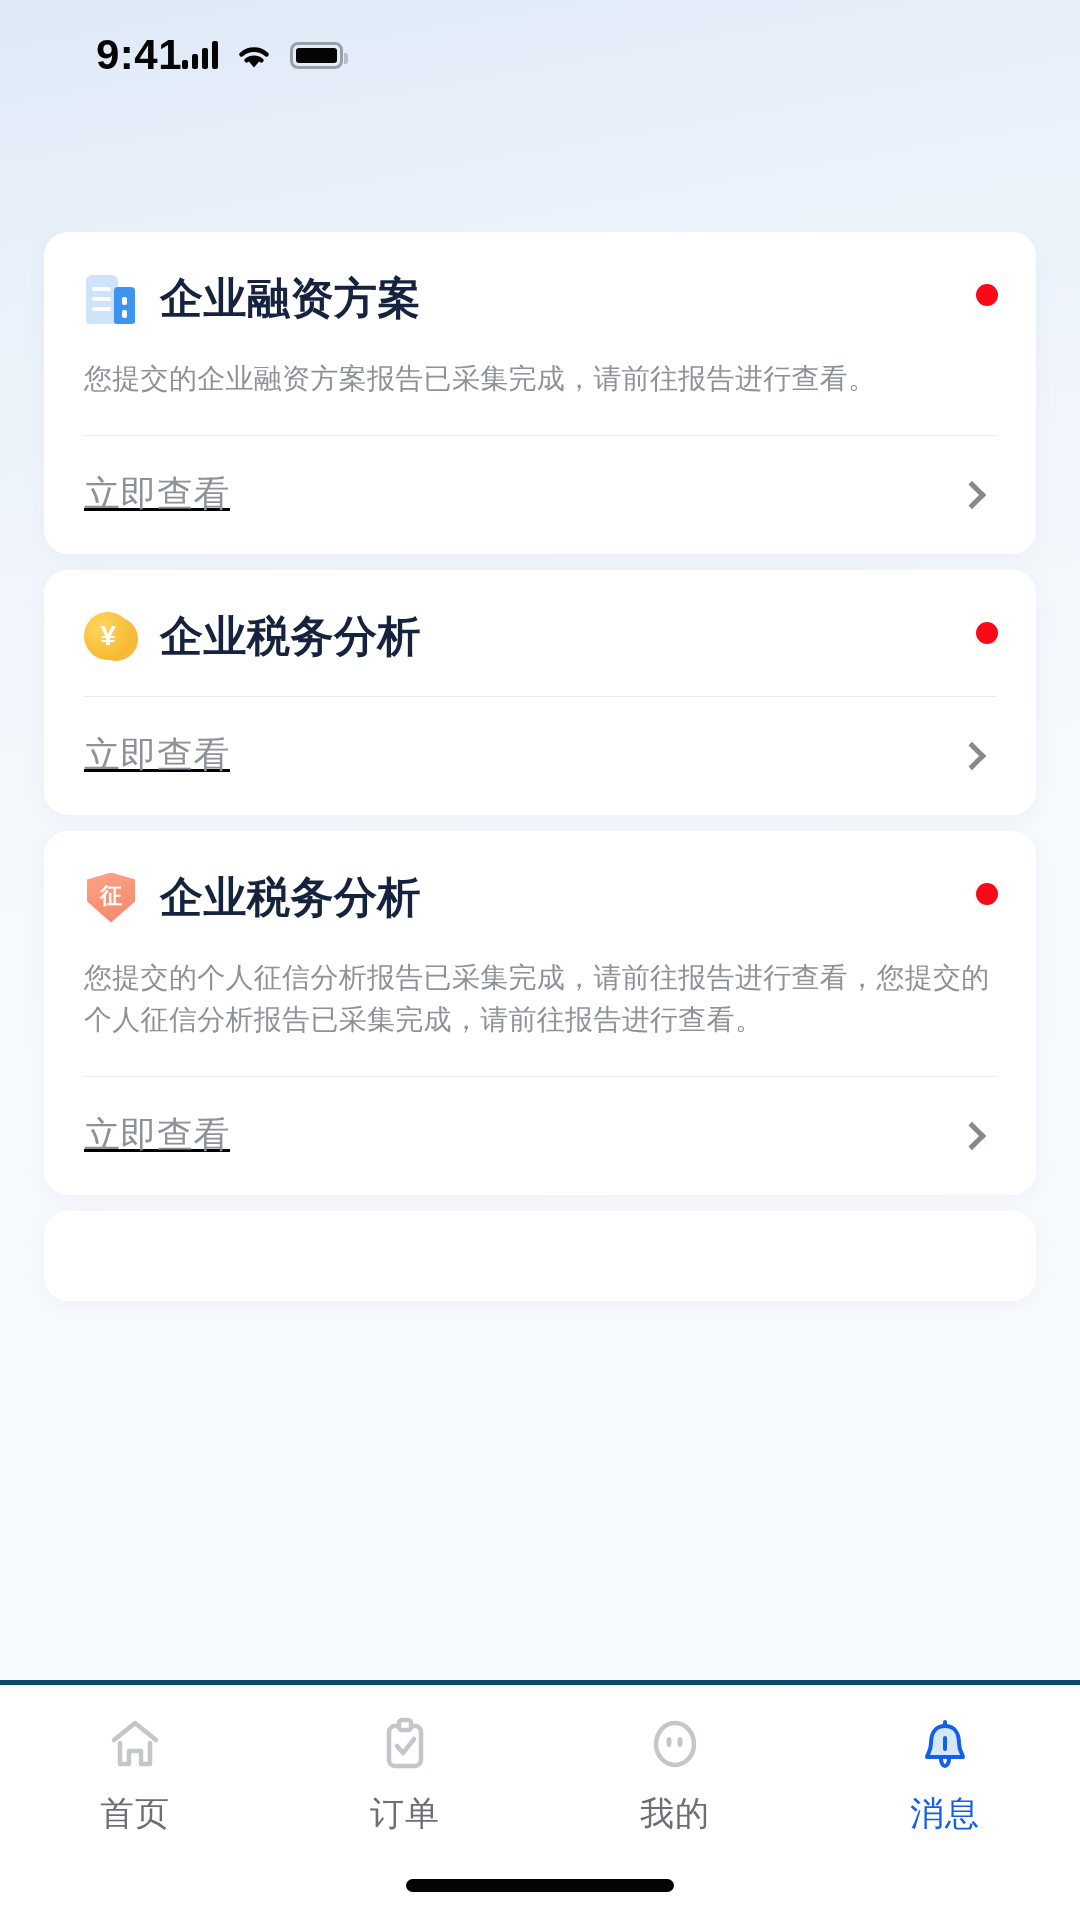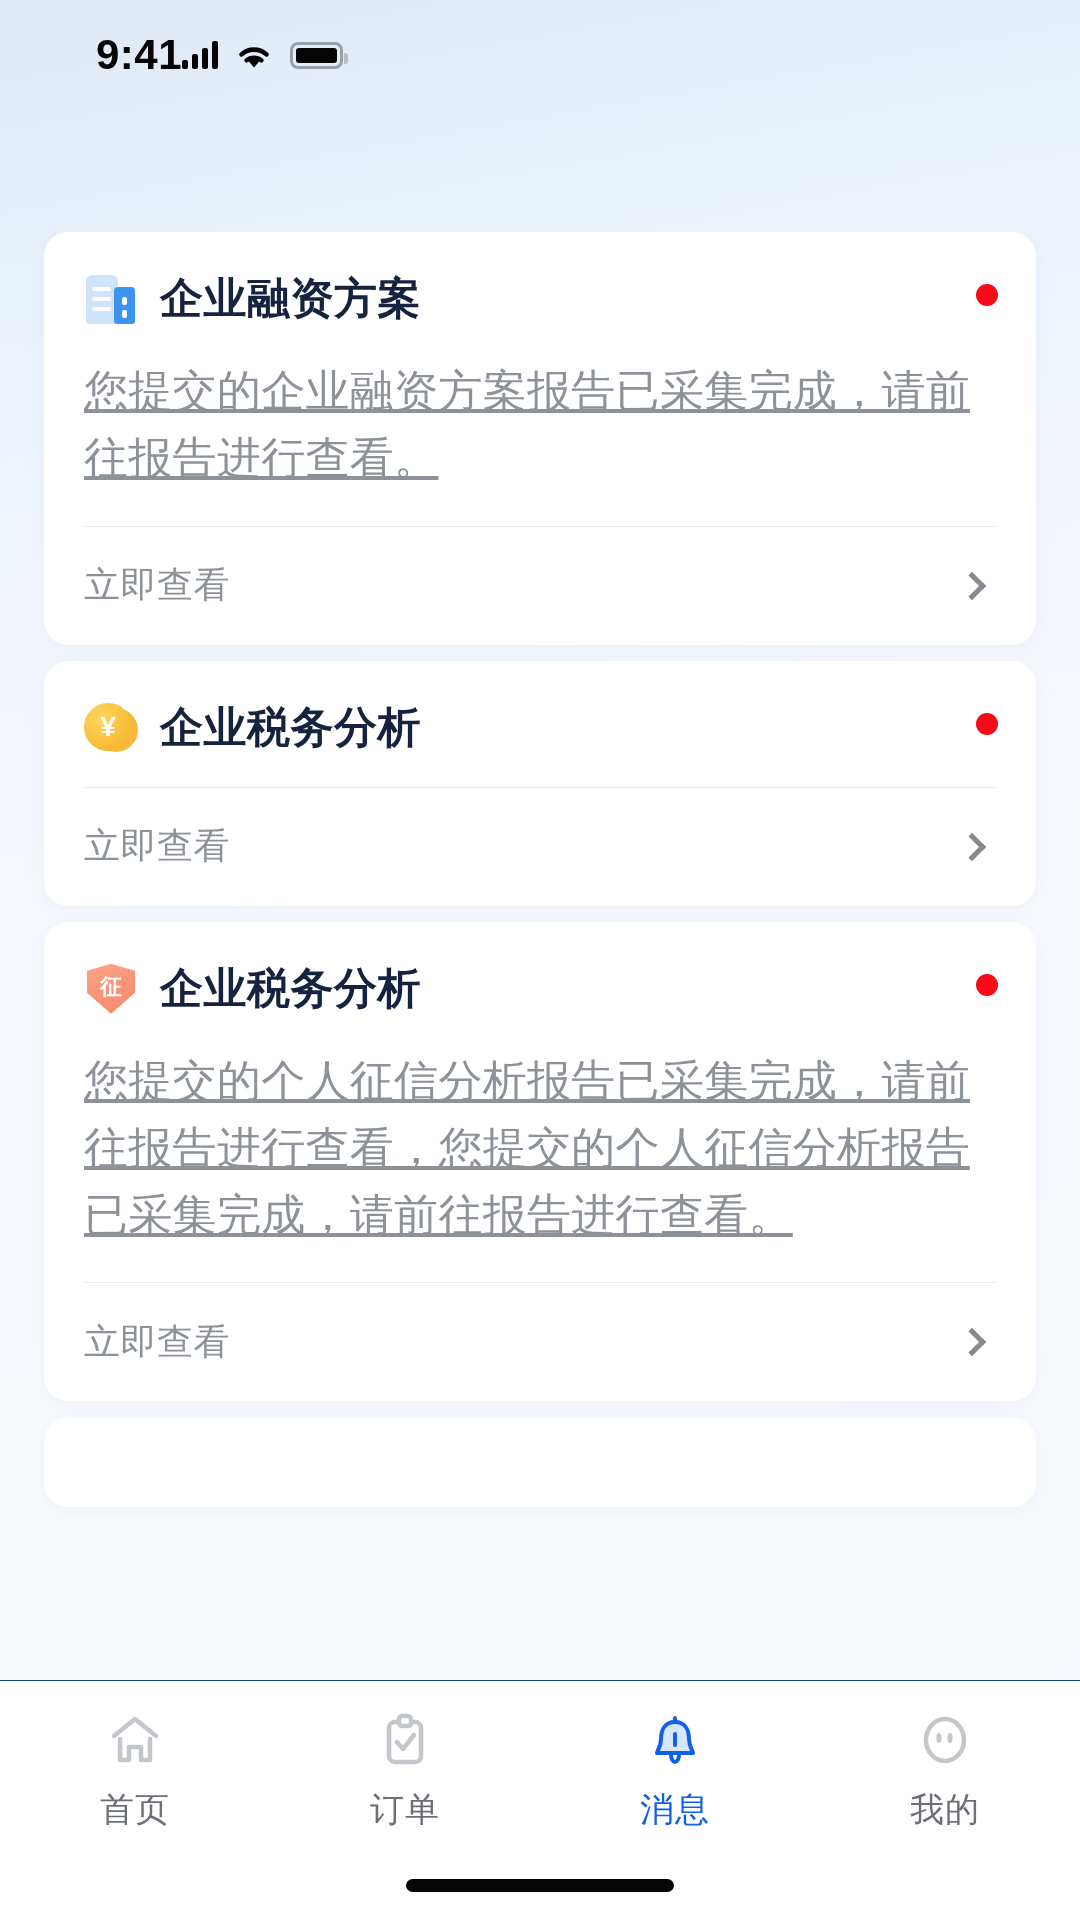--- a/index.html
+++ b/index.html
@@ -74,27 +74,28 @@
   .card-title{
     font-size:43px; font-weight:700; color:#16233f;
     letter-spacing:0.5px;
   }
   .dot{
     position:absolute; right:38px; top:52px;
     width:22px; height:22px; border-radius:50%;
     background:#fa0a18;
   }
   .card-body{
-    font-size:44px; line-height:1.52; color:#8d9299;
-    padding-bottom:34px; letter-spacing:0.3px;text-decoration:underline;
+    font-size:28px; line-height:1.52; color:#8d9299;
+    padding-bottom:34px; letter-spacing:0.3px;
   }
   .divider{ height:1px; background:#ededf0; }
   .card-foot{
     height:118px; display:flex; align-items:center;
     justify-content:space-between;
+    text-decoration:underline;
   }
   .foot-label{ font-size:36px; color:#8d9299; letter-spacing:0.5px; }
   .chev{
     width:20px; height:20px;
     border-right:5px solid #86898e; border-top:5px solid #86898e;
     transform:rotate(45deg); margin-right:14px;
   }
 
   
   .cicon{ width:54px; height:54px; position:relative; flex:0 0 54px; }
@@ -137,21 +138,21 @@
     display:flex; align-items:center; justify-content:center;
   }
   .ic-shield .sh span{
     color:#ffffff; font-size:22px; font-weight:700;
     margin-top:-4px; letter-spacing:0;
   }
 
   
   .tabbar{
     position:absolute; left:0; right:0; bottom:0; height:240px;
-    background:#ffffff; border-top:1px solid #0c4a6e;
+    background:#ffffff; border-top:5px solid #0c4a6e;
     display:flex; align-items:flex-start; padding-top:28px;
   }
   .nav{
     flex:1; display:flex; flex-direction:column;
     align-items:center; gap:16px; cursor:pointer;
   }
   .nav-ico{ width:62px; height:62px; position:relative; }
   .nav-label{ font-size:34px; color:#6c7076; letter-spacing:1px; }
   .nav.active .nav-label{ color:#1160e8; }
 
@@ -266,37 +267,37 @@
     <div class="nav-ico">
       <svg width="62" height="62" viewBox="0 0 62 62">
         <rect x="15" y="13" width="32" height="40" rx="6" stroke="#c3c6ca" stroke-width="4.5" fill="none"></rect>
         <rect x="25" y="7" width="12" height="10" rx="3" stroke="#c3c6ca" stroke-width="4.5" fill="#ffffff"></rect>
         <path d="M23 33 L29 40 L40 26" stroke="#c3c6ca" stroke-width="4.5" fill="none" stroke-linecap="round" stroke-linejoin="round"></path>
       </svg>
     </div>
     <div class="nav-label">订单</div>
   </div>
 
+  <div class="nav">
+    <div class="nav-ico">
+      <svg width="62" height="62" viewBox="0 0 62 62">
+        <ellipse cx="31" cy="31" rx="19" ry="21" stroke="#c3c6ca" stroke-width="4.5" fill="none"></ellipse>
+        <ellipse cx="25" cy="29" rx="2.6" ry="5" fill="#c3c6ca"></ellipse>
+        <ellipse cx="36" cy="29" rx="2.6" ry="5" fill="#c3c6ca"></ellipse>
+      </svg>
+    </div>
+    <div class="nav-label">我的</div>
+  </div>
+
   <div class="nav active">
     <div class="nav-ico">
       <svg width="62" height="62" viewBox="0 0 62 62">
         <path d="M31 9 V14" stroke="#1160e8" stroke-width="4" stroke-linecap="round"></path>
         <path d="M31 13 C21 13 17 21 17 30 C17 38 13 42 13 44 H49 C49 42 45 38 45 30 C45 21 41 13 31 13 Z" fill="#d6e6fb" stroke="#1160e8" stroke-width="4" stroke-linejoin="round"></path>
         <path d="M31 25 V36" stroke="#1160e8" stroke-width="4" stroke-linecap="round"></path>
         <path d="M27 46 C27 50 29 53 31 53 C33 53 35 50 35 46" fill="none" stroke="#1160e8" stroke-width="4" stroke-linecap="round"></path>
       </svg>
     </div>
     <div class="nav-label">消息</div>
   </div>
-
-  <div class="nav">
-    <div class="nav-ico">
-      <svg width="62" height="62" viewBox="0 0 62 62">
-        <ellipse cx="31" cy="31" rx="19" ry="21" stroke="#c3c6ca" stroke-width="4.5" fill="none"></ellipse>
-        <ellipse cx="25" cy="29" rx="2.6" ry="5" fill="#c3c6ca"></ellipse>
-        <ellipse cx="36" cy="29" rx="2.6" ry="5" fill="#c3c6ca"></ellipse>
-      </svg>
-    </div>
-    <div class="nav-label">我的</div>
-  </div>
 </div>
 
 <div class="homebar"></div>
 
 </body></html>

